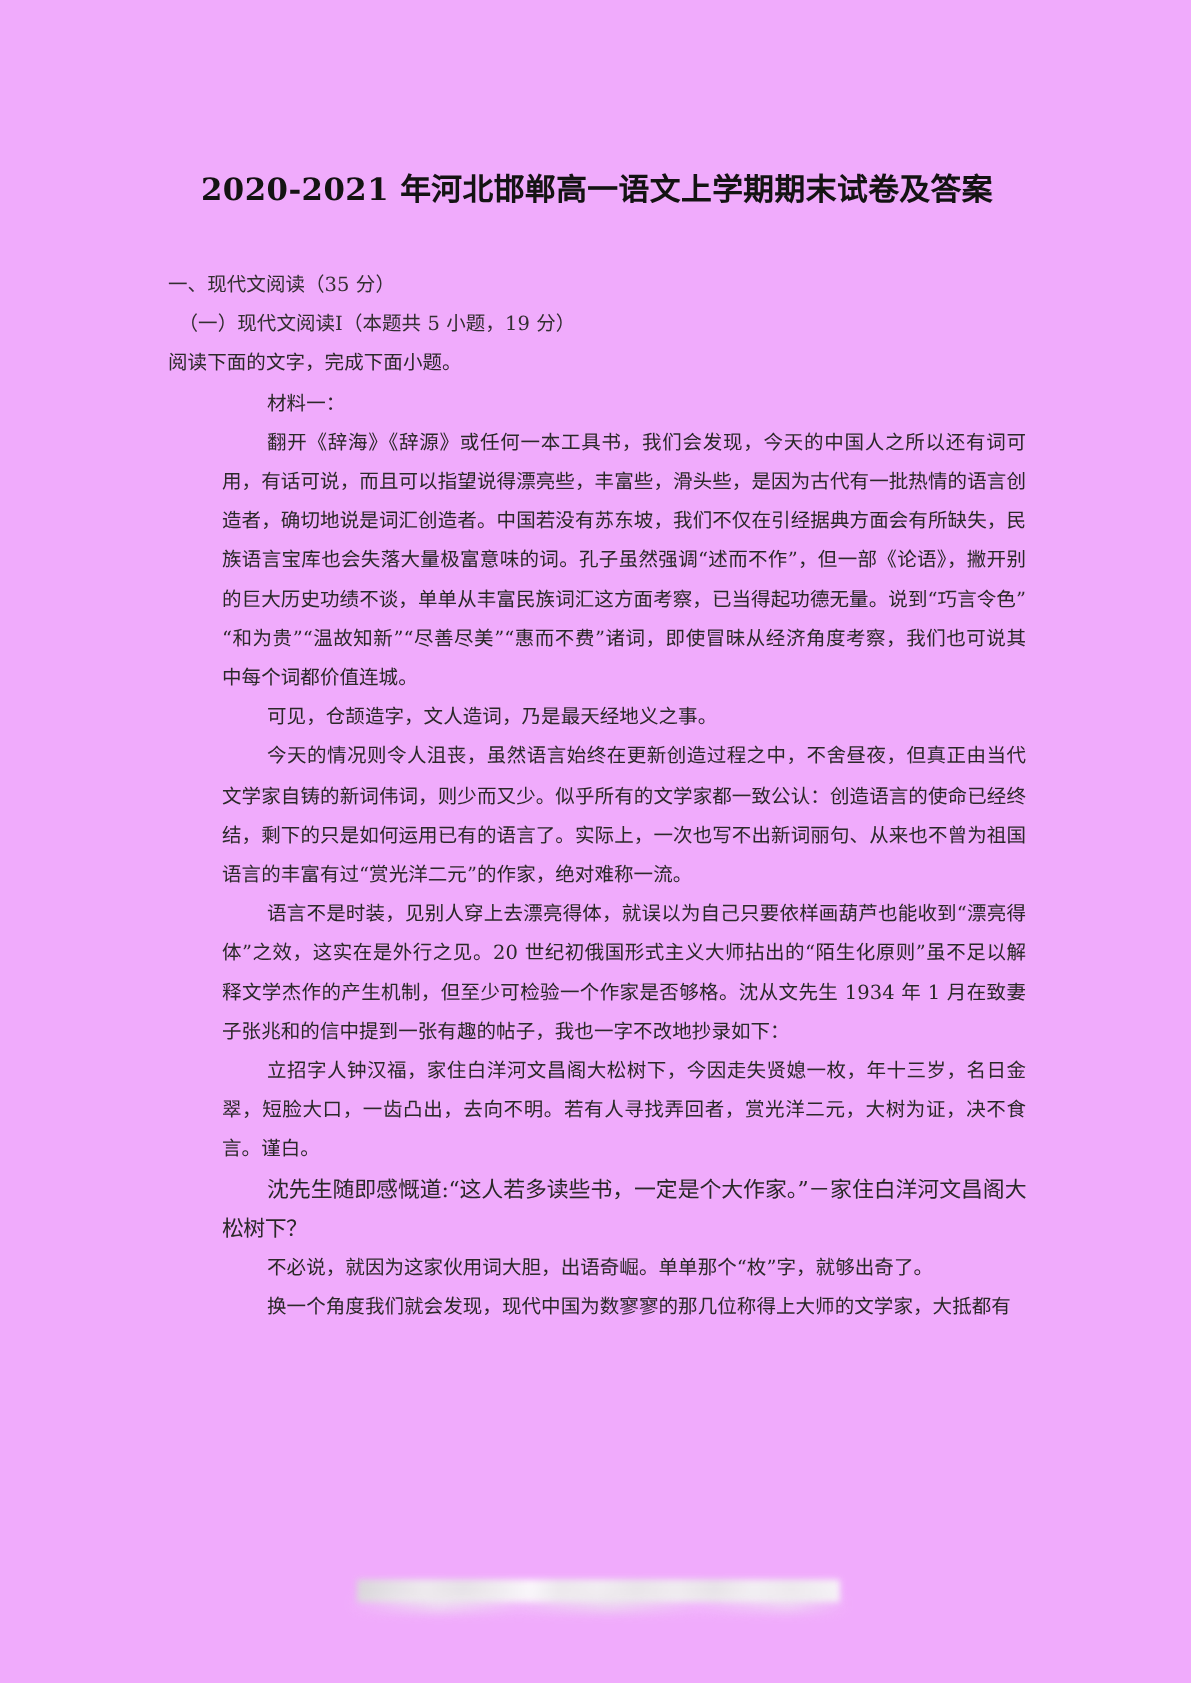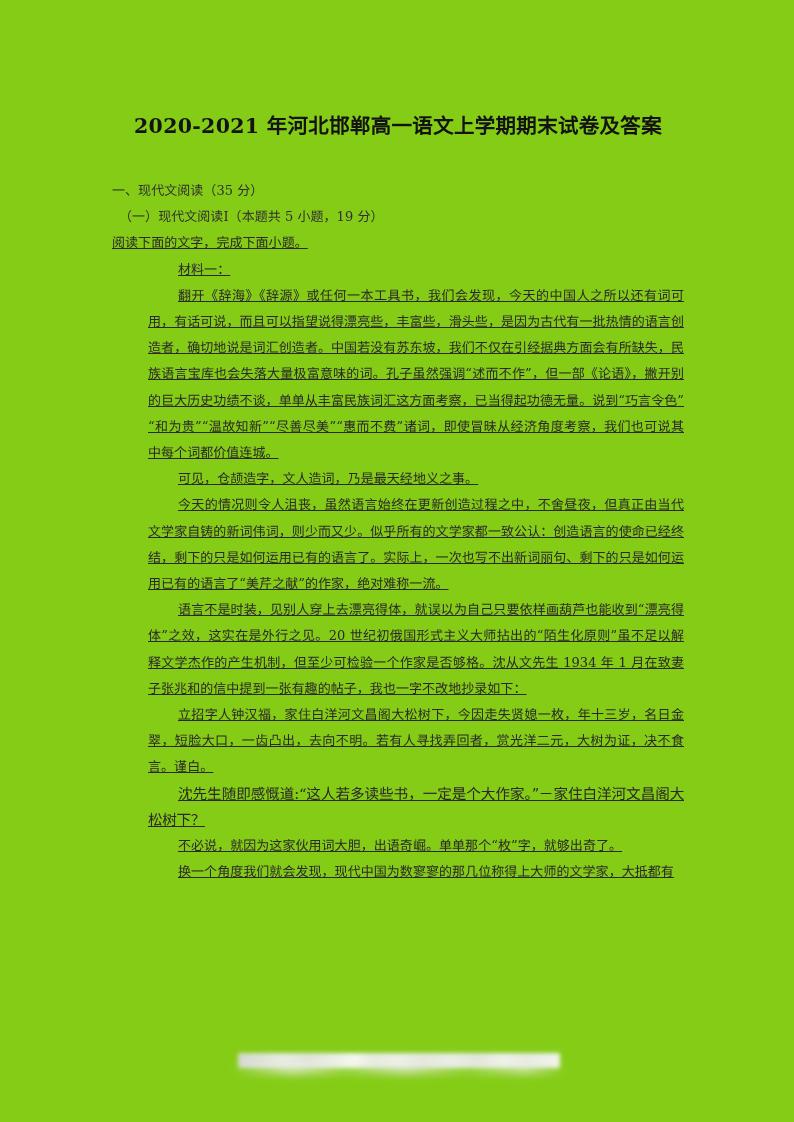--- a/index.html
+++ b/index.html
@@ -14,21 +14,21 @@
     position: relative;
     overflow: hidden;
     font-family: "DejaVu Serif", "Liberation Serif", serif;
     color: #221f20;
     -webkit-font-smoothing: antialiased;
   }
 
   .page {
     position: absolute;
     inset: 0;
-    background: #84cc16;
+    background: #f0abfc;
   }
 
   .page-inner {
     position: absolute;
     left: 112px;
     top: 0;
     width: 572px;
   }
 
   
@@ -78,21 +78,21 @@
     text-indent: 30px;
     margin-left: 36px;
   }
   
   .para.condensed {
     font-size: 14.6px;
     letter-spacing: -0.35px;
   }
 
   
-  .tone-a { color: #2b2829; text-decoration: underline; }
+  .tone-a { color: #2b2829; }
   .tone-b { color: #322e30; }
 
   
   .redaction-bar {
     position: absolute;
     left: 238px;
     top: 1053px;
     width: 322px;
     height: 15px;
     background: linear-gradient(90deg,
@@ -148,21 +148,21 @@
       <p class="para lead1 tone-b">（一）现代文阅读Ⅰ（本题共 5 小题，19 分）</p>
 
       <p class="para flush tone-a">阅读下面的文字，完成下面小题。</p>
 
       <p class="para indent2 tone-a">材料一：</p>
 
       <p class="para indent2 tone-a">翻开《辞海》《辞源》或任何一本工具书，我们会发现，今天的中国人之所以还有词可用，有话可说，而且可以指望说得漂亮些，丰富些，滑头些，是因为古代有一批热情的语言创造者，确切地说是词汇创造者。中国若没有苏东坡，我们不仅在引经据典方面会有所缺失，民族语言宝库也会失落大量极富意味的词。孔子虽然强调“述而不作”，但一部《论语》，撇开别的巨大历史功绩不谈，单单从丰富民族词汇这方面考察，已当得起功德无量。说到“巧言令色”“和为贵”“温故知新”“尽善尽美”“惠而不费”诸词，即使冒昧从经济角度考察，我们也可说其中每个词都价值连城。</p>
 
       <p class="para indent2 tone-a">可见，仓颉造字，文人造词，乃是最天经地义之事。</p>
 
-      <p class="para indent2 tone-a">今天的情况则令人沮丧，虽然语言始终在更新创造过程之中，不舍昼夜，但真正由当代文学家自铸的新词伟词，则少而又少。似乎所有的文学家都一致公认：创造语言的使命已经终结，剩下的只是如何运用已有的语言了。实际上，一次也写不出新词丽句、剩下的只是如何运用已有的语言了“美芹之献”的作家，绝对难称一流。</p>
+      <p class="para indent2 tone-a">今天的情况则令人沮丧，虽然语言始终在更新创造过程之中，不舍昼夜，但真正由当代文学家自铸的新词伟词，则少而又少。似乎所有的文学家都一致公认：创造语言的使命已经终结，剩下的只是如何运用已有的语言了。实际上，一次也写不出新词丽句、从来也不曾为祖国语言的丰富有过“赏光洋二元”的作家，绝对难称一流。</p>
 
       <p class="para indent2 tone-a">语言不是时装，见别人穿上去漂亮得体，就误以为自己只要依样画葫芦也能收到“漂亮得体”之效，这实在是外行之见。20 世纪初俄国形式主义大师拈出的“陌生化原则”虽不足以解释文学杰作的产生机制，但至少可检验一个作家是否够格。沈从文先生 1934 年 1 月在致妻子张兆和的信中提到一张有趣的帖子，我也一字不改地抄录如下：</p>
 
       <p class="para indent2 tone-a">立招字人钟汉福，家住白洋河文昌阁大松树下，今因走失贤媳一枚，年十三岁，名日金翠，短脸大口，一齿凸出，去向不明。若有人寻找弄回者，赏光洋二元，大树为证，决不食言。谨白。</p>
 
       <p class="para indent2 condensed tone-a">沈先生随即感慨道:“这人若多读些书，一定是个大作家。”－家住白洋河文昌阁大松树下？</p>
 
       <p class="para indent2 tone-a">不必说，就因为这家伙用词大胆，出语奇崛。单单那个“枚”字，就够出奇了。</p>
 
 

